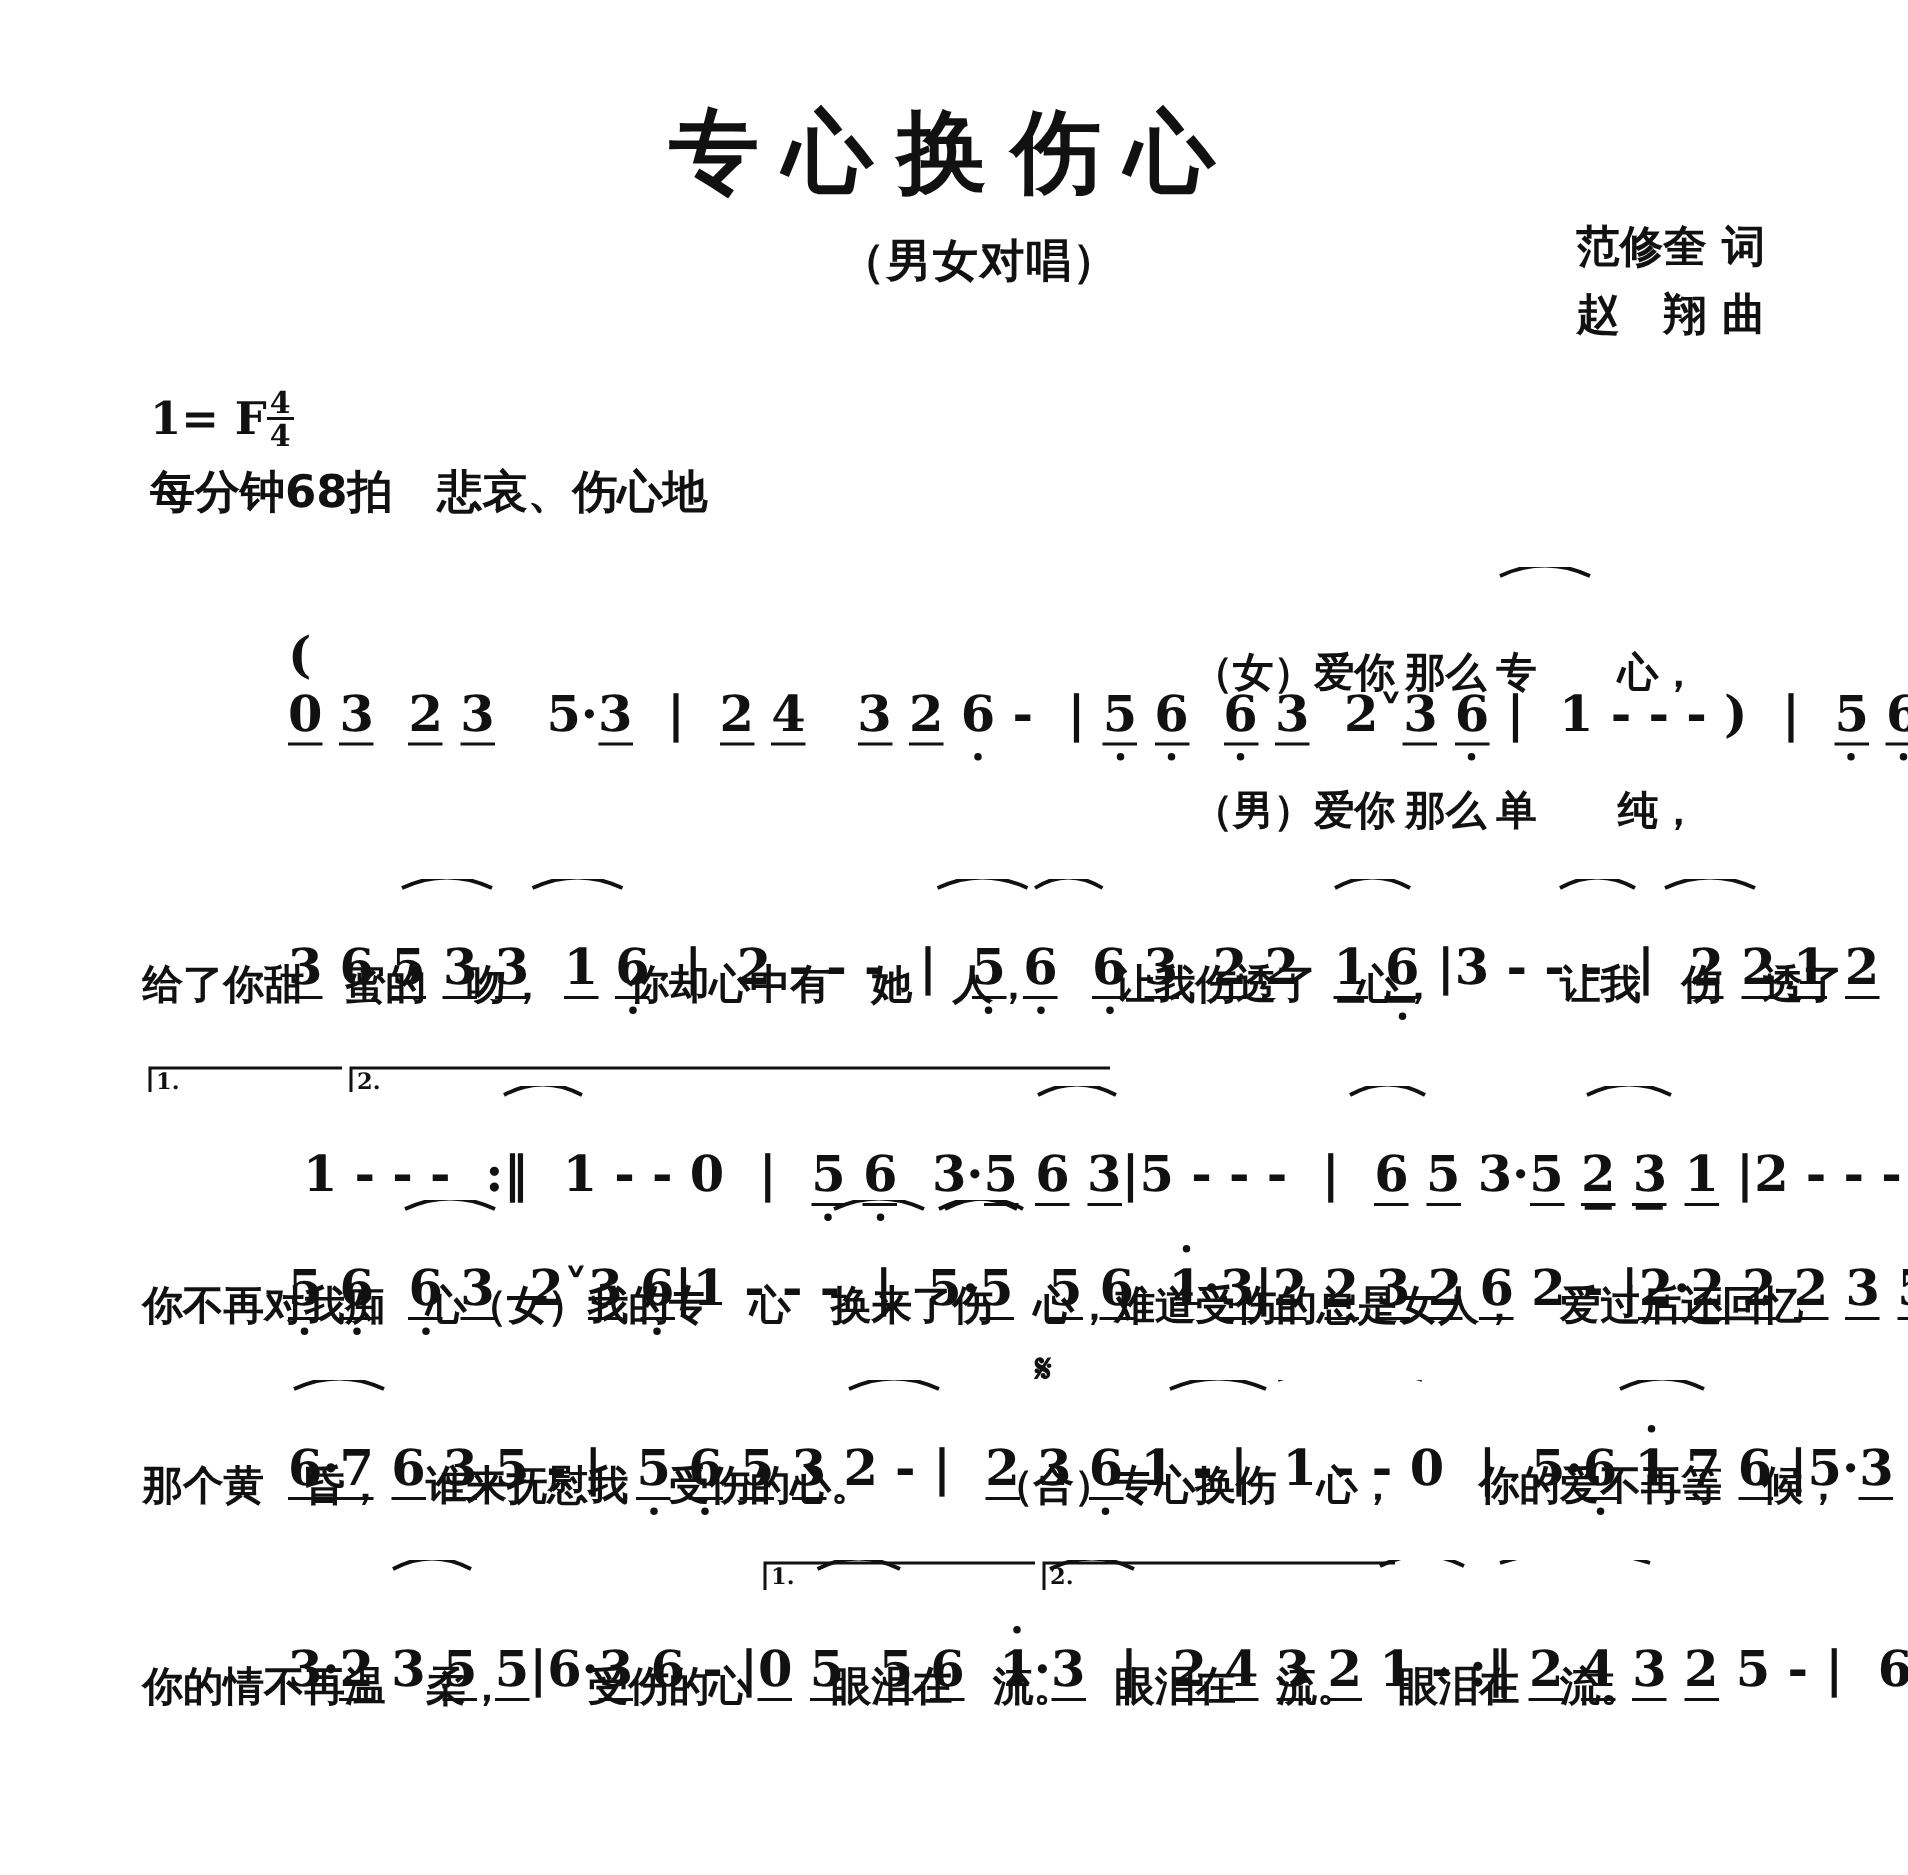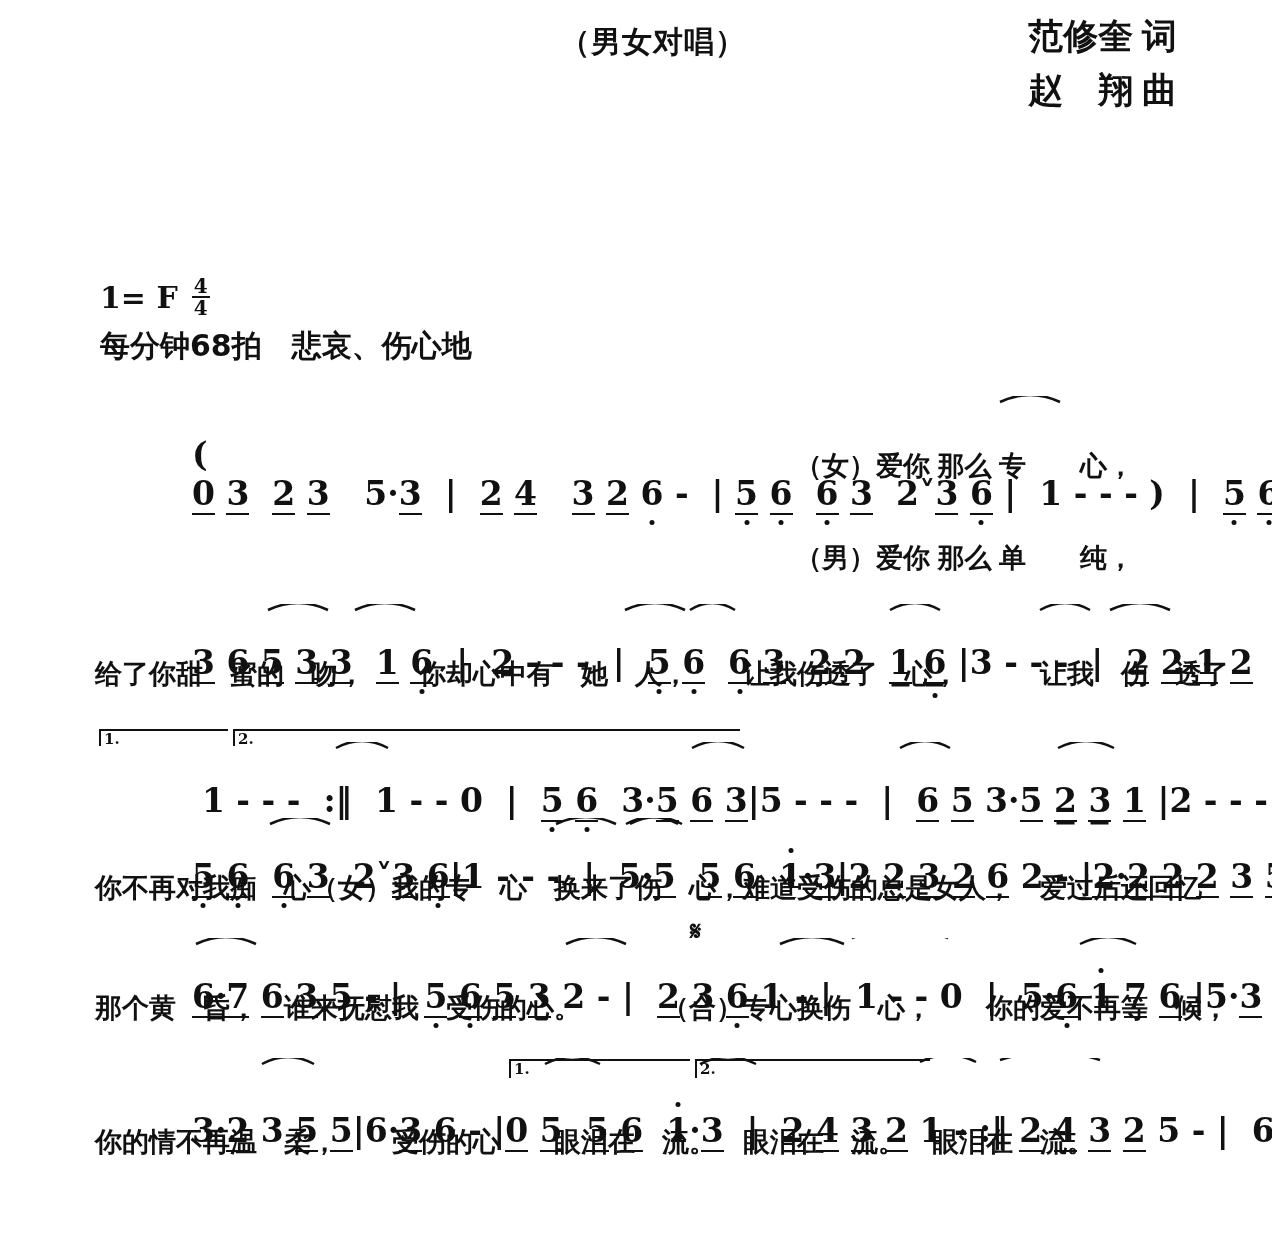--- a/index.html
+++ b/index.html
@@ -32,35 +32,34 @@
     position:absolute;
     left:548px; top:4px;
     font-size:30px;
     font-weight:bold;
     letter-spacing:1px;
   }
   .credits{
     position:absolute;
     right:95px; top:-8px;
     text-align:left;
-    font-size:35px;
+    font-size:29px;
     font-weight:bold;
     line-height:1.55;
-    font-family:Liberation Serif, serif;
   }
   .credits div{white-space:pre;}
 
   
   .keyblock{
     position:absolute;
     left:100px; top:262px;
     font-size:30px;
     font-weight:bold;
   }
-  .keyline{display:flex;align-items:flex-start;gap:14px;font-family:"DejaVu Serif",serif;}
+  .keyline{display:flex;align-items:flex-start;gap:0;font-family:"DejaVu Serif",serif;}
   .frac{
     display:inline-block;
     text-align:center;
     font-size:20px;
     line-height:1.0;
     font-family:"DejaVu Serif",serif;
     font-weight:bold;
     position:relative;
     top:-4px;
   }
@@ -114,21 +113,21 @@
   }
 
   .lyricrow{
     position:relative;
     height:44px;
     padding-left:95px;
     font-size:27px;
     font-weight:bold;
     white-space:pre;
     letter-spacing:0px;
-    font-family:Liberation Sans, sans-serif;
+    font-family:Liberation Serif, serif;
   }
 
   
   .overlay{position:absolute;left:0;top:0;width:1272px;height:100%;pointer-events:none;}
 
   .endbracket{
     position:absolute;
     font-size:15px;
     font-weight:bold;
     font-family:"DejaVu Serif",serif;
@@ -137,20 +136,21 @@
     position:absolute;
     font-size:26px;
     font-weight:bold;
   }
 </style>
 </head>
 <body>
 
 <div class="sheet">
 
+  <div class="title">专心换伤心</div>
 
   <div class="subrow">
     <div class="subtitle">（男女对唱）</div>
     <div class="credits">
       <div>范修奎 词</div>
       <div>赵　翔 曲</div>
     </div>
   </div>
 
   <div class="keyblock">

